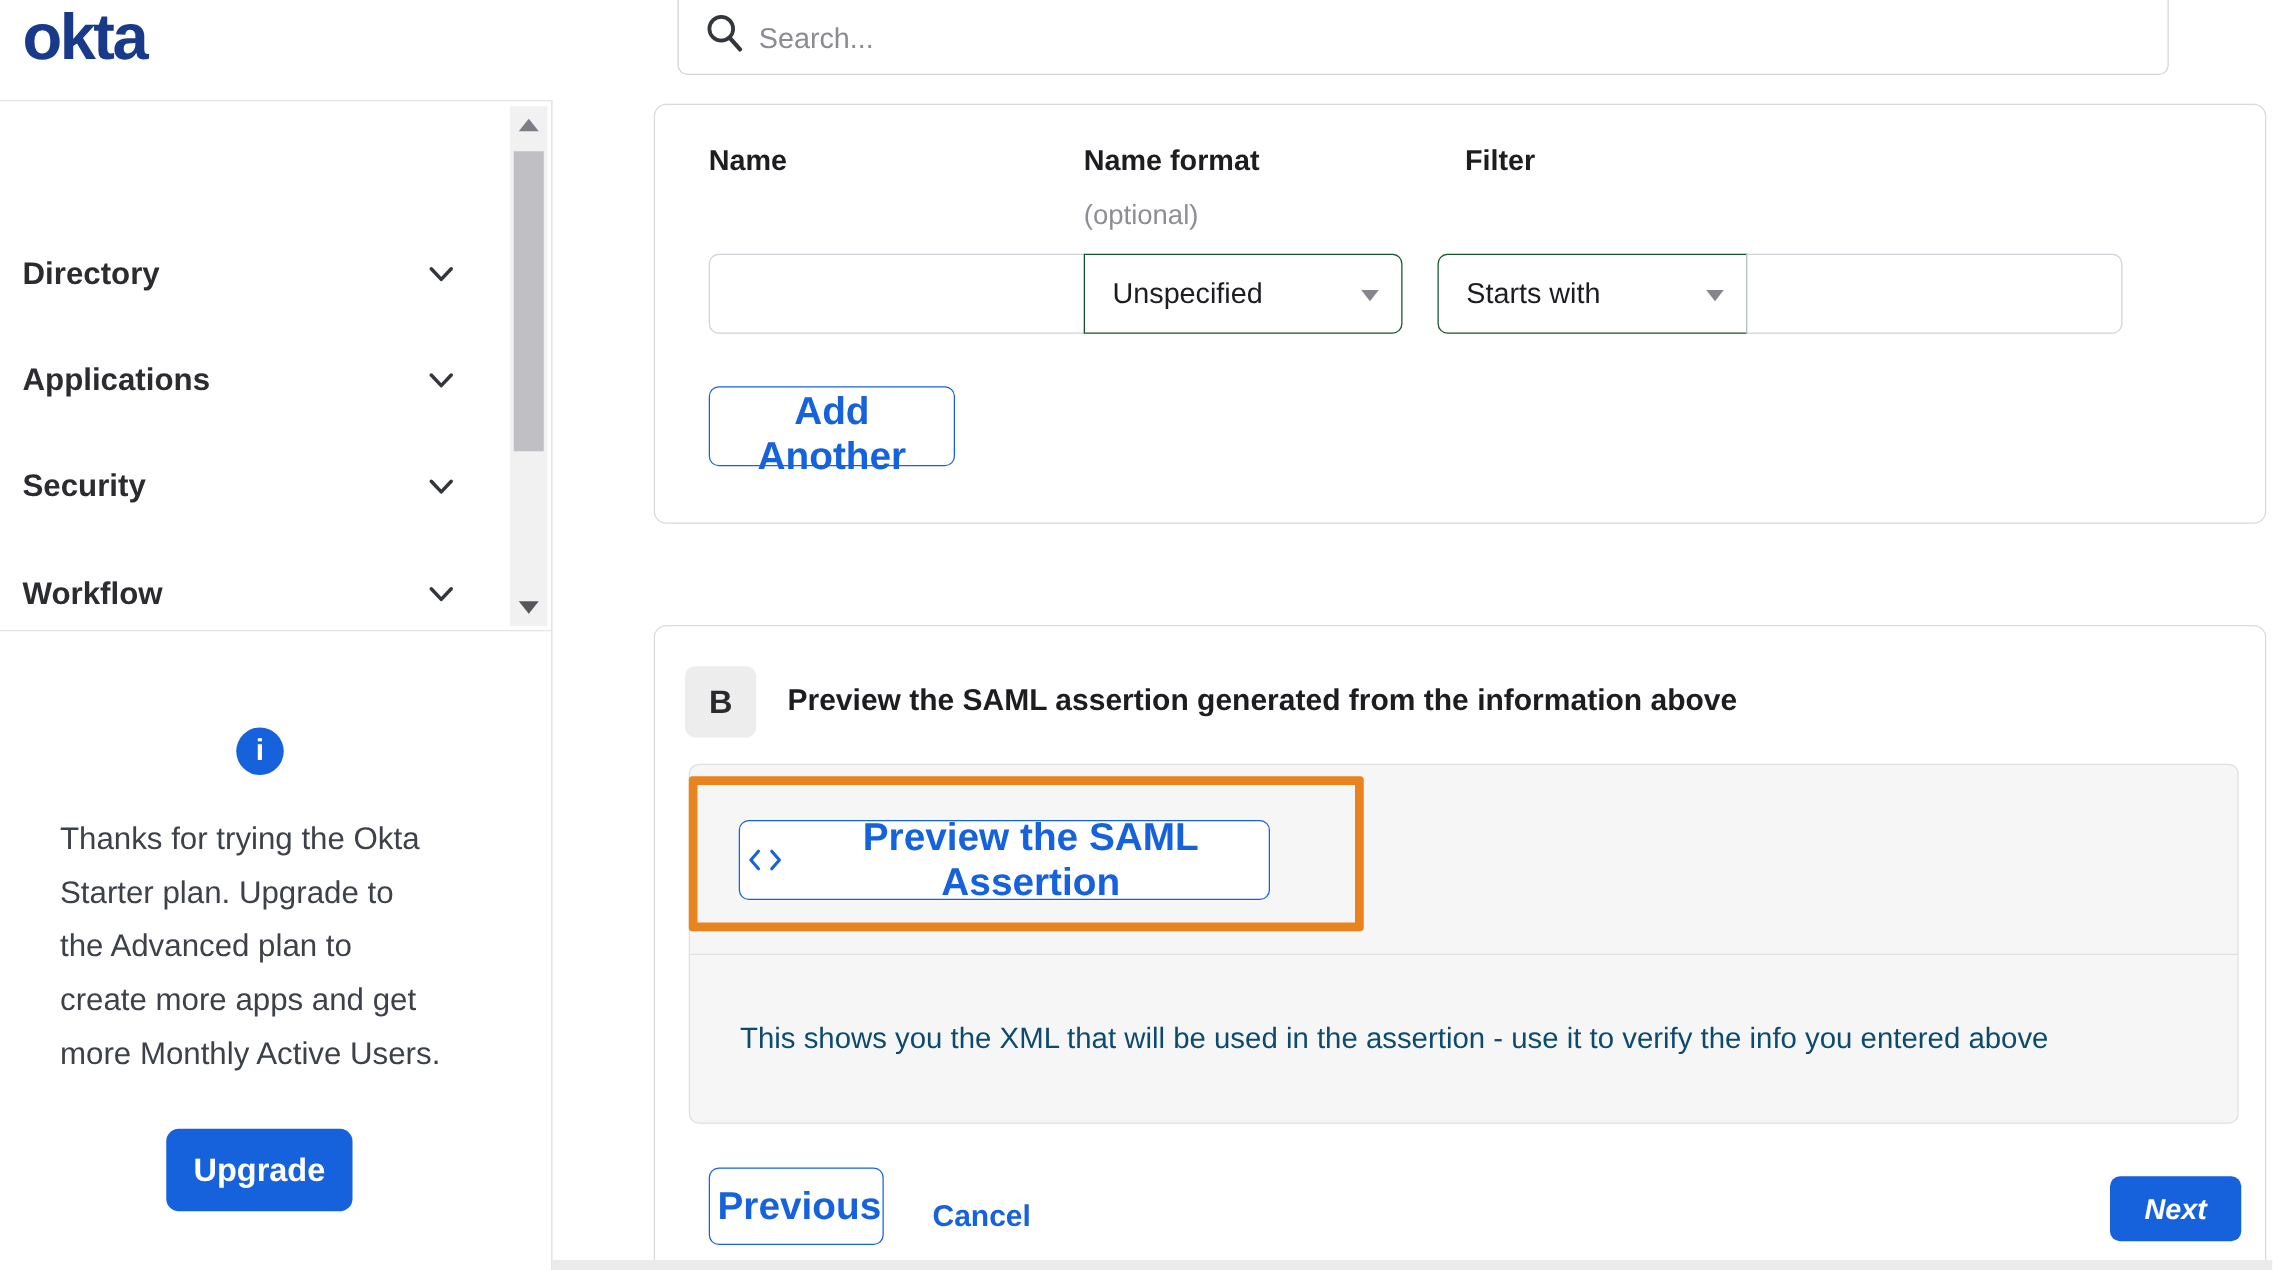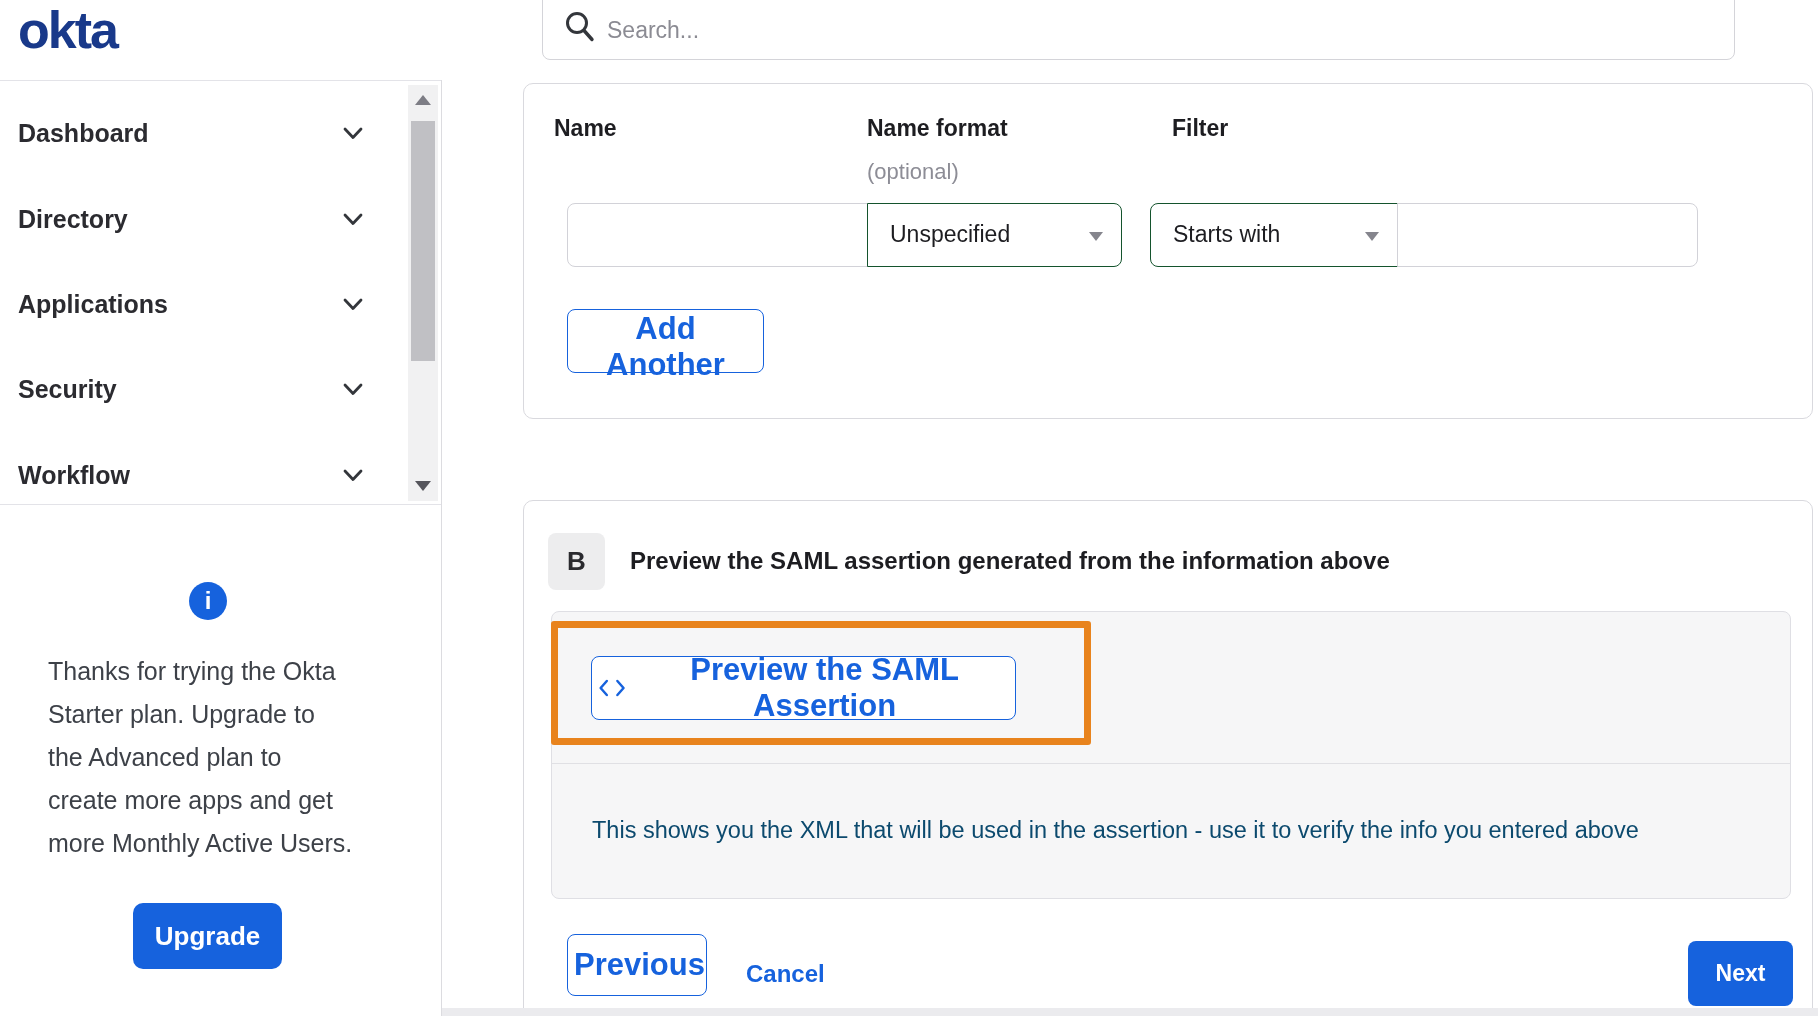--- a/index.html
+++ b/index.html
@@ -73,45 +73,39 @@
   .panel-divider{position:absolute;left:552px;top:763px;width:1238px;height:1px;background:#e0e0e4;}
   .preview-btn{left:591px;top:656px;width:425px;height:64px;display:flex;align-items:center;
         justify-content:center;gap:14px;}
   .caption{position:absolute;left:592px;top:817px;font-size:23.5px;color:#0c4a6e;}
   .annotation{position:absolute;left:551px;top:621px;width:540px;height:124px;border:7px solid #e8831d;
         box-sizing:border-box;border-radius:3px;pointer-events:none;z-index:6;}
 
   
   .prev-btn{left:567px;top:934px;width:140px;height:62px;}
   .cancel-link{position:absolute;left:746px;top:960px;font-size:24px;font-weight:700;color:#1662dd;cursor:pointer;}
-  .next-btn{left:1688px;top:941px;width:105px;height:65px;}
+  .next-btn{left:1688px;top:941px;width:105px;height:52px;font-style:italic;}
   .bottom-strip{position:absolute;left:442px;top:1008px;width:1376px;height:8px;background:#ebebee;z-index:7;}
 </style>
 </head>
 <body>
 
 <div class="page">
 
   <div class="logo">okta</div>
 
   <div class="search-box">
     <svg class="search-icon" width="30" height="32" viewBox="0 0 30 32">
       <circle cx="12" cy="12" r="9.5" fill="none" stroke="#33363b" stroke-width="3"></circle>
       <line x1="19" y1="19.5" x2="27" y2="28.5" stroke="#33363b" stroke-width="3.4" stroke-linecap="round"></line>
     </svg>
     <input class="search-input" placeholder="Search..." style="">
   </div>
 
   <div class="sidebar">
-    <div class="nav-item nav-0">
-      <span class="lbl">Dashboard</span>
-      <svg class="chev" width="20" height="13" viewBox="0 0 20 13">
-          <polyline points="2,2 10,10.5 18,2" fill="none" stroke="#33363b" stroke-width="2.8" stroke-linecap="round" stroke-linejoin="round"></polyline>
-        </svg>
-    </div>
     <div class="nav-item nav-1">
       <span class="lbl">Directory</span>
       <svg class="chev" width="20" height="13" viewBox="0 0 20 13">
           <polyline points="2,2 10,10.5 18,2" fill="none" stroke="#33363b" stroke-width="2.8" stroke-linecap="round" stroke-linejoin="round"></polyline>
         </svg>
     </div>
     <div class="nav-item nav-2">
       <span class="lbl">Applications</span>
       <svg class="chev" width="20" height="13" viewBox="0 0 20 13">
           <polyline points="2,2 10,10.5 18,2" fill="none" stroke="#33363b" stroke-width="2.8" stroke-linecap="round" stroke-linejoin="round"></polyline>
@@ -141,21 +135,21 @@
   <div class="info-icon">i</div>
   <div class="upsell-text">Thanks for trying the Okta
 Starter plan. Upgrade to
 the Advanced plan to
 create more apps and get
 more Monthly Active Users.</div>
   <button class="upgrade-btn">Upgrade</button>
 
   <div class="card card1"></div>
 
-  <span class="f-label" style="left:554px;top:115px;">Name</span>
+  <span class="f-label" style="left:567px;top:115px;">Name</span>
   <span class="f-label" style="left:867px;top:115px;">Name format</span>
   <span class="f-sublabel" style="left:867px;top:159px;">(optional)</span>
   <span class="f-label" style="left:1172px;top:115px;">Filter</span>
 
   <input class="t-input rl" style="left: 567px; top: 203px; width: 301px;" value="">
   <div class="sel rr" style="left:867px;top:203px;width:255px;">
     <span class="sel-txt">Unspecified</span>
     <span class="caret"></span>
   </div>
 

